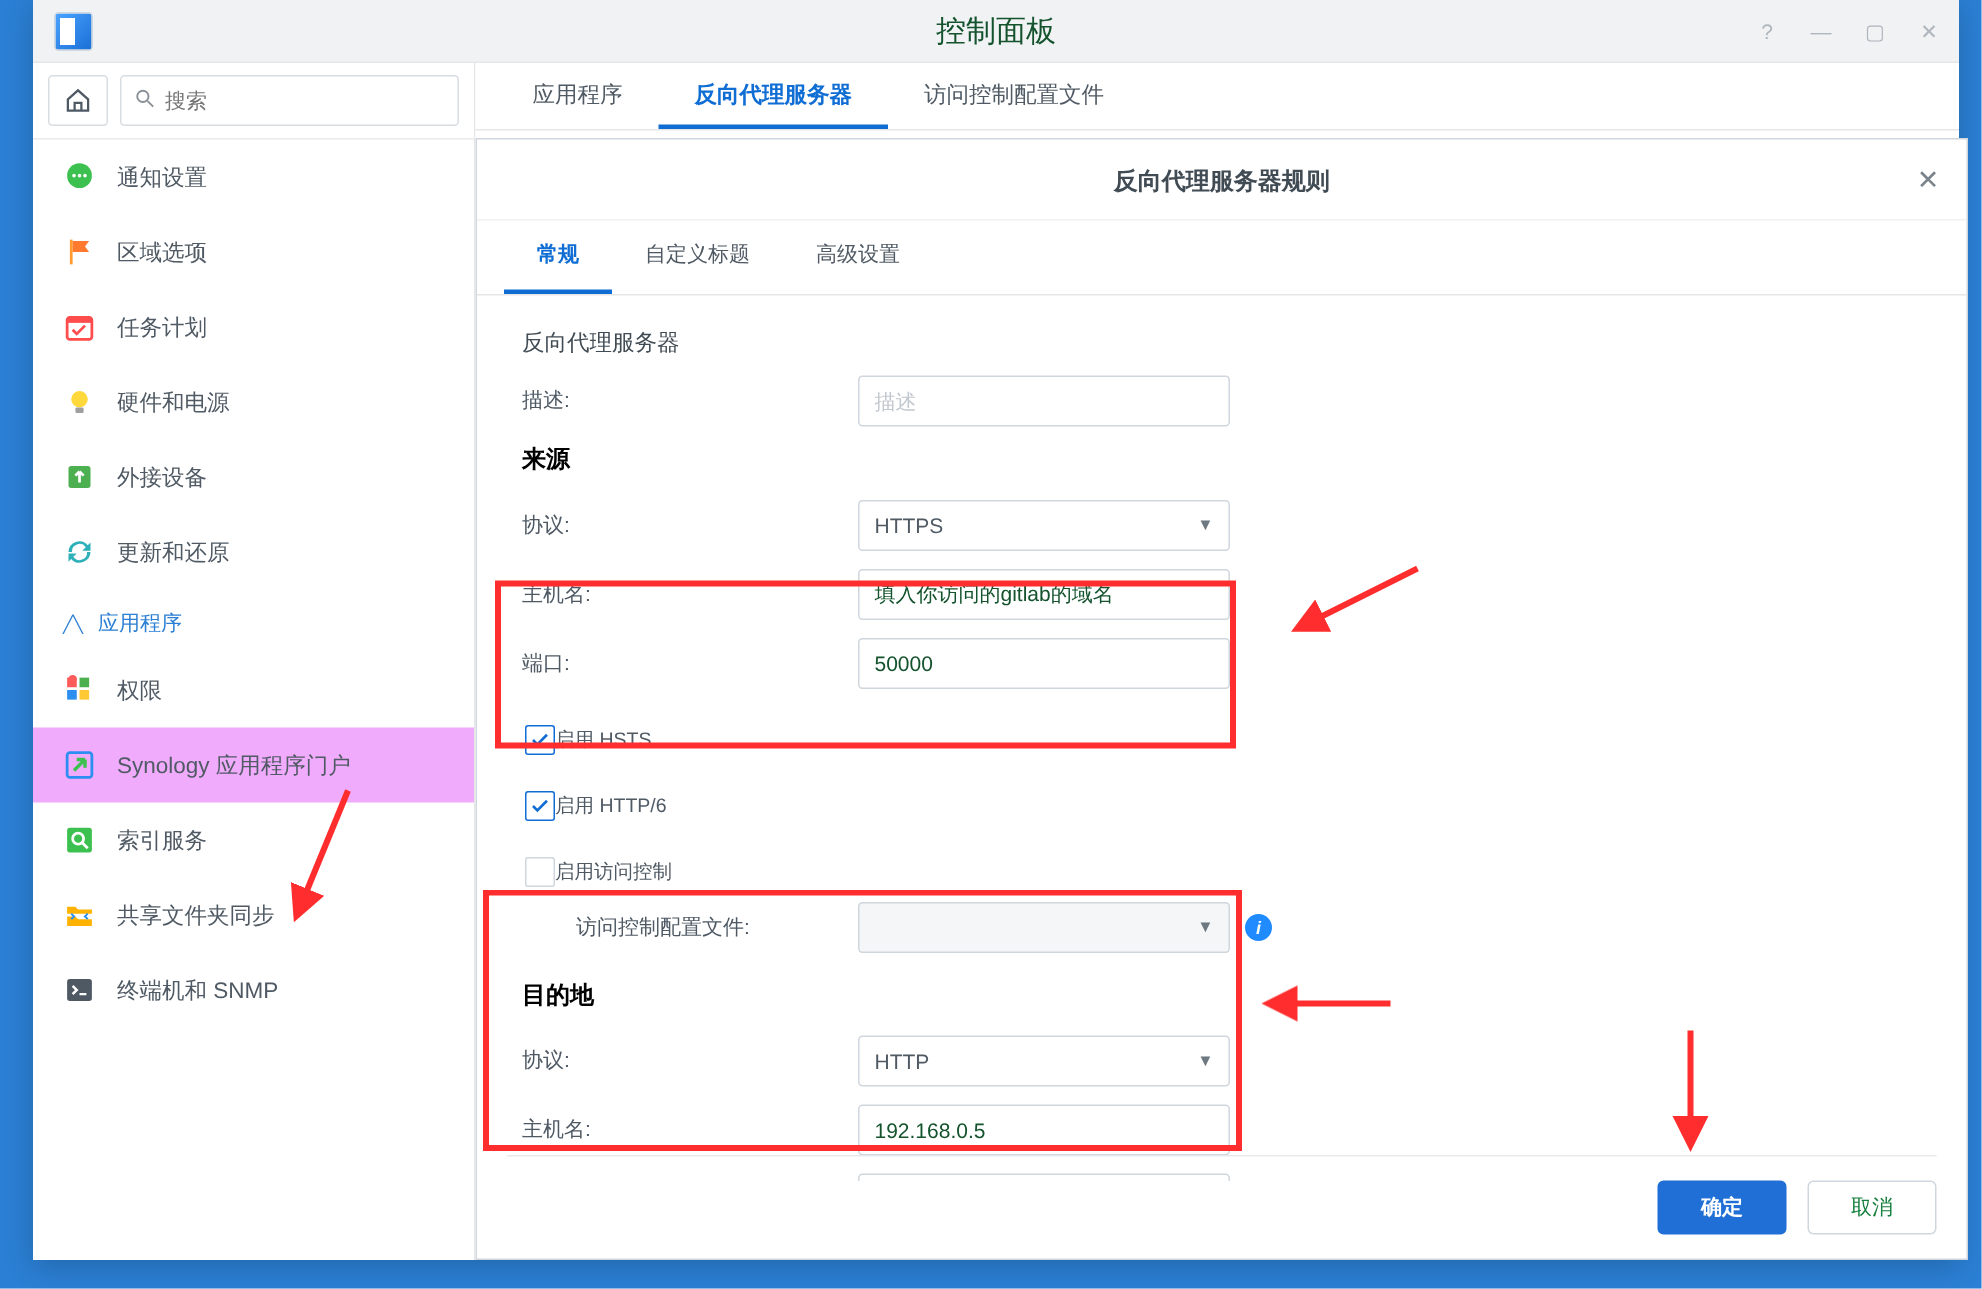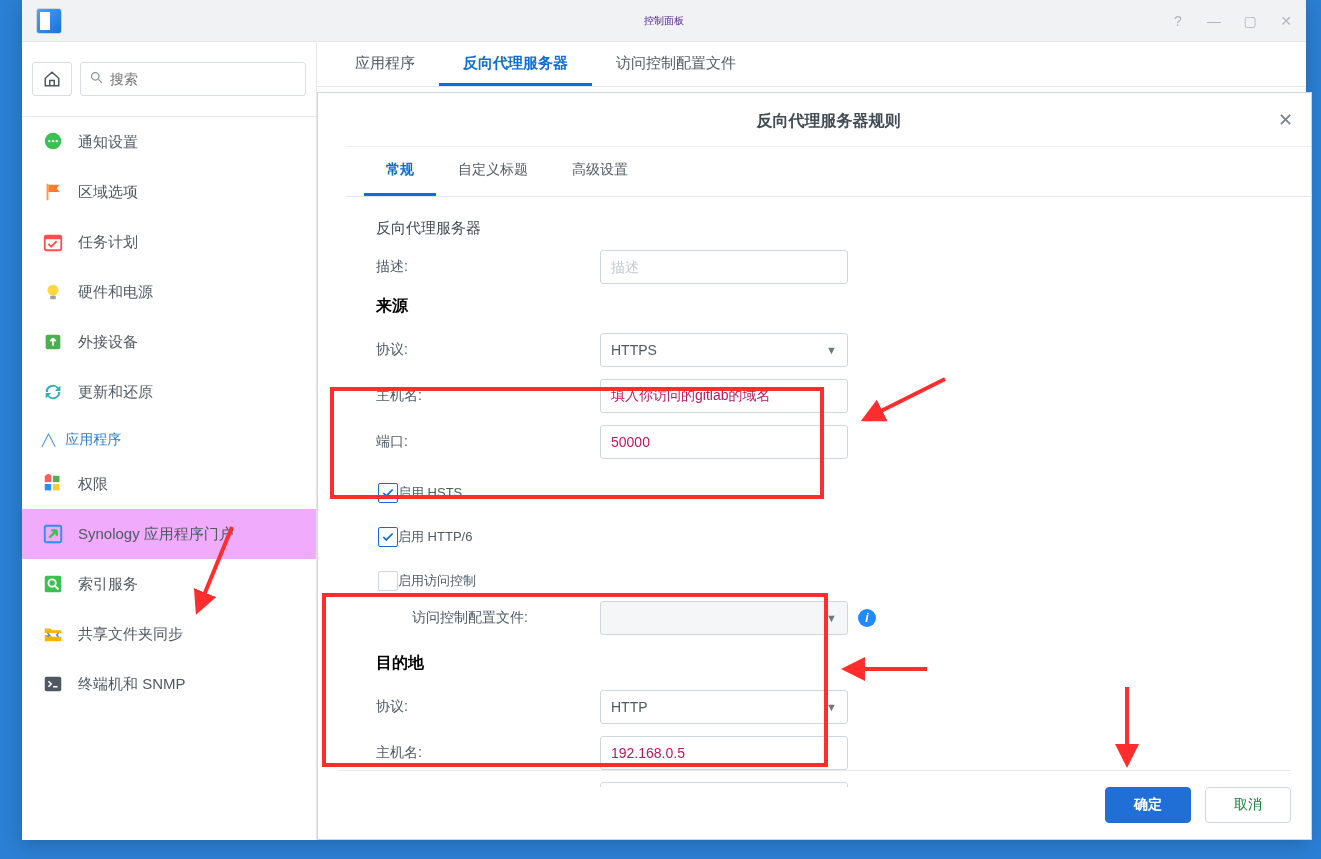--- a/index.html
+++ b/index.html
@@ -3,61 +3,61 @@
 <meta charset="utf-8">
 <style>
   * { box-sizing: border-box; margin: 0; padding: 0; }
   body { font-family: "Microsoft YaHei", "PingFang SC", -apple-system, sans-serif; font-size: 13px; color: #505a64; background: #2b7fd4; width: 1321px; height: 859px; overflow: hidden; position: relative; }
 
   .window { position: absolute; left: 22px; top: 0; width: 1284px; height: 840px; background: #fff; box-shadow: 0 4px 20px rgba(0,0,0,0.2); border-radius: 4px 4px 0 0; display: flex; flex-direction: column; }
 
   .titlebar { height: 42px; display: flex; align-items: center; border-bottom: 1px solid #e6e6e6; background: #f0f2f4; position: relative; }
   .titlebar-icon { width: 26px; height: 26px; margin-left: 14px; background: linear-gradient(135deg,#4aa3ff,#1b6fd6); border-radius: 3px; border: 1px solid #ced8e0; position: relative;}
   .titlebar-icon::after{content:"";position:absolute;left:3px;top:3px;width:10px;height:18px;background:#fff;}
-  .titlebar-title { position:absolute; left:0; right:0; text-align:center; color: #4c1d95; font-size: 10px; }
+  .titlebar-title { position:absolute; left:0; right:0; text-align:center; color: #14532d; font-size: 20px; }
   .win-controls { position:absolute; right:10px; display:flex; gap:16px; color:#b0b6bd; font-size:14px; }
   .win-controls span { width:20px; text-align:center; cursor:default; }
 
   .body { flex:1; display:flex; min-height:0; }
 
   .sidebar { width: 295px; border-right: 1px solid #e6e6e6; display:flex; flex-direction:column; }
-  .sidebar-top { display:flex; gap:8px; padding: 20px 10px; border-bottom: 1px solid #eaeaea; justify-content: center; }
+  .sidebar-top { display:flex; gap:8px; padding: 8px 10px; border-bottom: 1px solid #eaeaea; justify-content: center; }
   .home-btn { width:40px; height:34px; border:1px solid #d8dde2; border-radius:3px; display:flex; align-items:center; justify-content:center; }
   .search-wrap { flex:1; height:34px; border:1px solid #d8dde2; border-radius:3px; display:flex; align-items:center; padding:0 8px; background:#fff; }
   .search-wrap input { border:none; outline:none; flex:1; font-size:14px; color:#505a64; }
   .search-icon { font-size:15px; color:#8a9098; margin-right:6px; }
 
   .nav-list { flex:1; overflow:auto; }
   .nav-item { display:flex; align-items:center; gap:14px; padding:14px 20px; cursor:pointer; font-size:15px; color:#505a64; }
   .nav-item.active { background:#f0abfc; }
   .nav-icon { width:22px; height:22px; display:flex; align-items:center; justify-content:center; font-size:18px; }
   .nav-group-header { display:flex; align-items:center; gap:10px; padding:14px 20px 10px; color:#2b7fd4; font-size:14px; }
   .nav-group-header .chev { font-size:11px; }
 
   .content { flex:1; position:relative; background:#fff; }
   .tabs { display:flex; border-bottom:1px solid #e6e6e6; padding-left:14px; }
   .tab { padding:12px 24px 10px; font-size:15px; color:#505a64; border-bottom:3px solid transparent; cursor:pointer; }
   .tab.active { color:#0f6dd4; font-weight:600; border-bottom:3px solid #0f6dd4; }
 
   
-  .modal { position:absolute; left:0; right:-6px; top:50px; bottom:0; background:#fff; border:1px solid #cfd6dd; border-top:1px solid #cfd6dd;padding-left:28px; }
+  .modal { position:absolute; left:0; right:-6px; top:50px; bottom:0; background:#fff; border:1px solid #cfd6dd; border-top:1px solid #cfd6dd; }
   .modal-header { position:relative; text-align:center; padding:18px 0 14px; border-bottom:1px solid #eef0f2; }
   .modal-title { font-size:16px; color:#414b54; font-weight:600;}
   .modal-close { position:absolute; right:18px; top:16px; font-size:18px; color:#7b838b; cursor:pointer;}
   .modal-tabs { display:flex; border-bottom:1px solid #e6e6e6; padding:0 18px; }
   .modal-tabs .tab { padding:14px 22px; font-size:14px; }
 
   .modal-body { padding:22px 30px 8px; max-height: 590px; overflow:auto; }
   .section-label { font-size:15px; color:#414b54; margin-bottom:12px; }
   .section-title { font-size:16px; color:#000000; font-weight:600; margin:6px 0 16px; }
   .form-row { display:flex; align-items:center; margin-bottom:12px; }
   .form-label { width:224px; font-size:14px; color:#4e5964;}
   .form-control { width:248px; height:34px; border:1px solid #cfd6dd; border-radius:3px; padding:0 10px; font-size:14px; background:#fff; display:flex; align-items:center; justify-content:space-between; }
   .form-control.disabled { background:#f4f6f8; color:#a0a6ad; }
-  .form-control input { border:none; outline:none; flex:1; font-size:14px; color:#be185d; background:transparent;}
+  .form-control input { border:none; outline:none; flex:1; font-size:14px; color:#14532d; background:transparent;}
   .form-control input::placeholder{color:#c2c8cf;}
   .drop-caret { color:#6e7880; font-size:11px; margin-left:8px; }
 
   .chk-row { display:flex; align-items:center; gap:0; margin-bottom:10px; padding-left:2px;margin-top:24px;}
   .chk-indent { padding-left:36px; }
   .chk { width:20px; height:20px; border:1.5px solid #cfd6dd; border-radius:2px; display:flex; align-items:center; justify-content:center; }
   .chk.checked { border-color:#0f6dd4; }
   .chk.checked svg { display:block; }
   .chk svg{display:none;}
 

